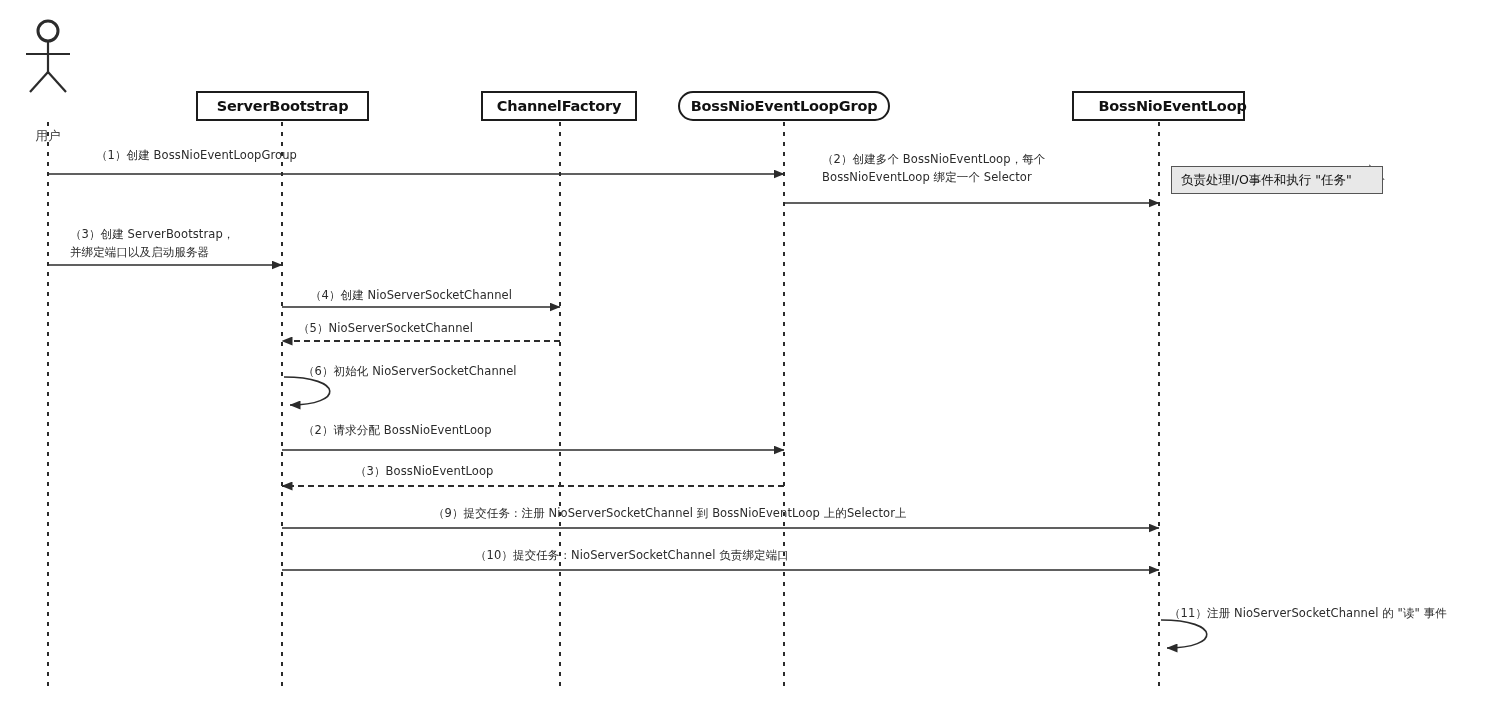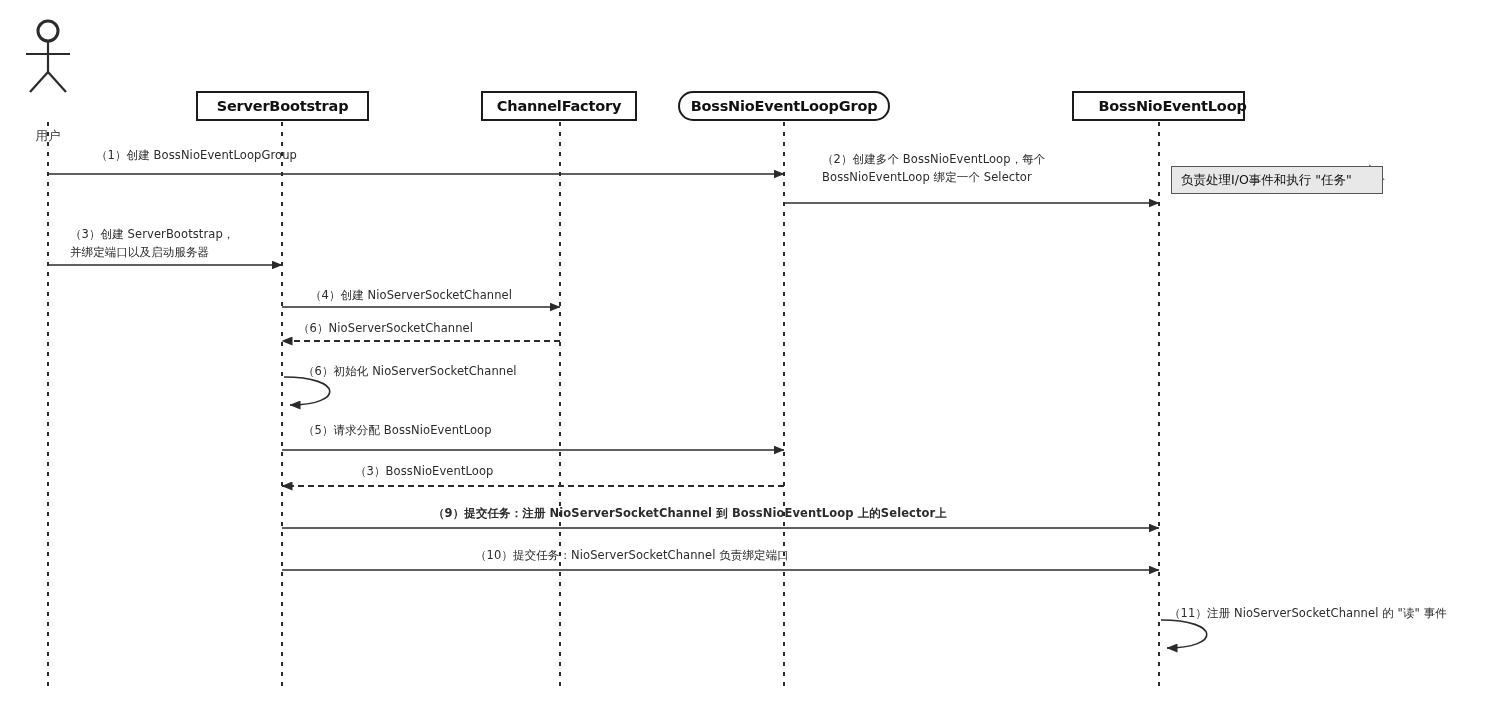--- a/index.html
+++ b/index.html
@@ -138,25 +138,25 @@
       <div class="msg-label" style="left: 96px; top: 146px;">（1）创建 BossNioEventLoopGroup</div>
       <div class="msg-label" style="left: 822px; top: 150px;">
         <div>（2）创建多个 BossNioEventLoop，每个</div>
         <div>BossNioEventLoop 绑定一个 Selector</div>
       </div>
       <div class="msg-label" style="left: 70px; top: 225px;">
         <div>（3）创建 ServerBootstrap，</div>
         <div>并绑定端口以及启动服务器</div>
       </div>
       <div class="msg-label" style="left: 310px; top: 286px;">（4）创建 NioServerSocketChannel</div>
-      <div class="msg-label" style="left: 298px; top: 319px;">（6）NioServerSocketChannel</div>
+      <div class="msg-label" style="left: 298px; top: 319px;">（5）NioServerSocketChannel</div>
       <div class="msg-label" style="left: 303px; top: 362px;">（6）初始化 NioServerSocketChannel</div>
-      <div class="msg-label" style="left: 303px; top: 421px;">（5）请求分配 BossNioEventLoop</div>
+      <div class="msg-label" style="left: 303px; top: 421px;">（2）请求分配 BossNioEventLoop</div>
       <div class="msg-label" style="left: 355px; top: 462px;">（3）BossNioEventLoop</div>
-      <div class="msg-label" style="left: 433px; top: 504px; font-weight: bold;">（9）提交任务：注册 NioServerSocketChannel 到 BossNioEventLoop 上的Selector上</div>
+      <div class="msg-label" style="left: 433px; top: 504px;">（9）提交任务：注册 NioServerSocketChannel 到 BossNioEventLoop 上的Selector上</div>
       <div class="msg-label" style="left: 475px; top: 546px; text-align: right;">（10）提交任务：NioServerSocketChannel 负责绑定端口</div>
       <div class="msg-label" style="left: 1169px; top: 604px;">（11）注册 NioServerSocketChannel 的 "读" 事件</div>
     </div>
   <div id="notes-layer">
       <div class="note-box" style="left: 1171px; top: 166px; width: 212px; height: 28px;">
         <span>负责处理I/O事件和执行 "任务"</span>
       </div>
     </div>
 
 </div>

